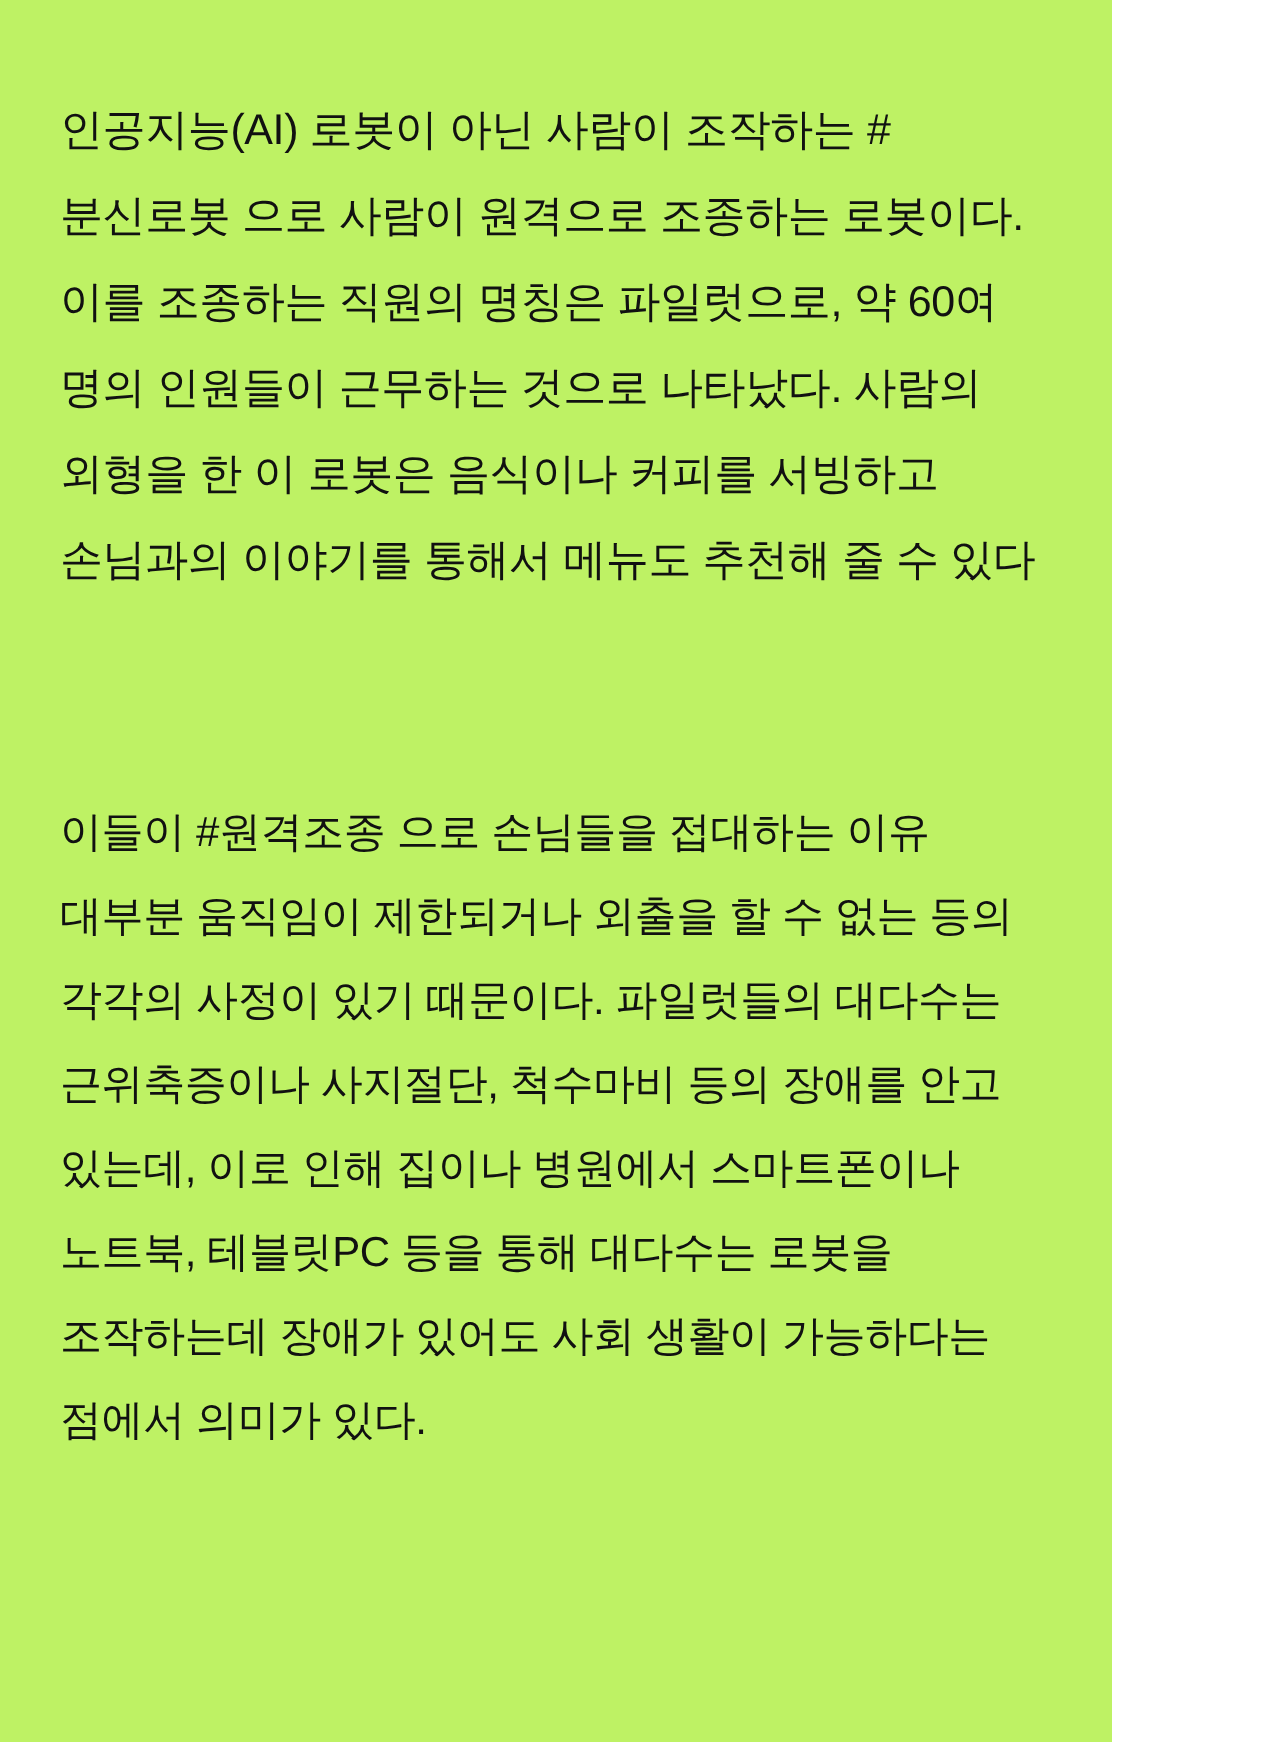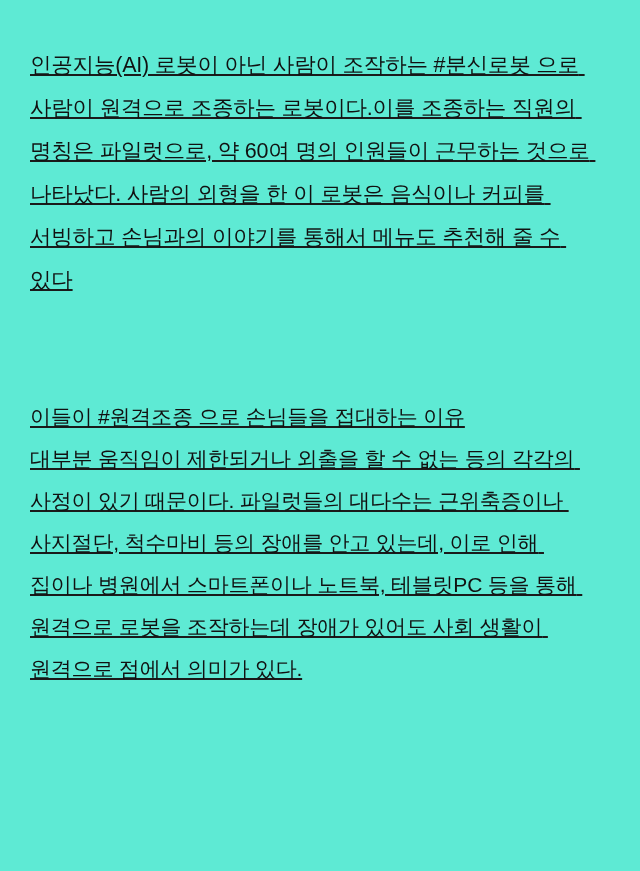--- a/index.html
+++ b/index.html
@@ -9,25 +9,24 @@
   body {
     width: 640px;
     height: 871px;
     background: #ffffff;
     font-family: "Liberation Sans", sans-serif;
     color: #1a1a1a;
     overflow: hidden;
   }
   .page {
     box-sizing: border-box;
-    width: 640px;
+    width: 556px;
     height: 871px;
     padding: 44px 36px 0 30px;
-    background: #5eead4;
-    text-decoration: underline;
+    background: #bef264;
   }
   .para {
     font-size: 21.5px;
     line-height: 43px;
     letter-spacing: -0.2px;
     color: #111111;
     word-break: keep-all;
     white-space: pre-wrap;
     margin: 0;
   }
@@ -42,14 +41,14 @@
     line-height: 42px;
   }
 </style>
 </head>
 <body>
 
 <div class="page">
   <p class="para para-1">인공지능(AI) 로봇이 아닌 사람이 조작하는 #분신로봇 으로 사람이 원격으로 조종하는 로봇이다.이를 조종하는 직원의 명칭은 파일럿으로, 약 60여 명의 인원들이 근무하는 것으로 나타났다. 사람의 외형을 한 이 로봇은 음식이나 커피를 서빙하고 손님과의 이야기를 통해서 메뉴도 추천해 줄 수 있다</p>
   <div class="spacer"></div>
   <p class="para para-2">이들이 #원격조종 으로 손님들을 접대하는 이유
-대부분 움직임이 제한되거나 외출을 할 수 없는 등의 각각의 사정이 있기 때문이다. 파일럿들의 대다수는 근위축증이나 사지절단, 척수마비 등의 장애를 안고 있는데, 이로 인해 집이나 병원에서 스마트폰이나 노트북, 테블릿PC 등을 통해 원격으로 로봇을 조작하는데 장애가 있어도 사회 생활이 원격으로 점에서 의미가 있다.</p>
+대부분 움직임이 제한되거나 외출을 할 수 없는 등의 각각의 사정이 있기 때문이다. 파일럿들의 대다수는 근위축증이나 사지절단, 척수마비 등의 장애를 안고 있는데, 이로 인해 집이나 병원에서 스마트폰이나 노트북, 테블릿PC 등을 통해 대다수는 로봇을 조작하는데 장애가 있어도 사회 생활이 가능하다는 점에서 의미가 있다.</p>
 </div>
 
 </body></html>

